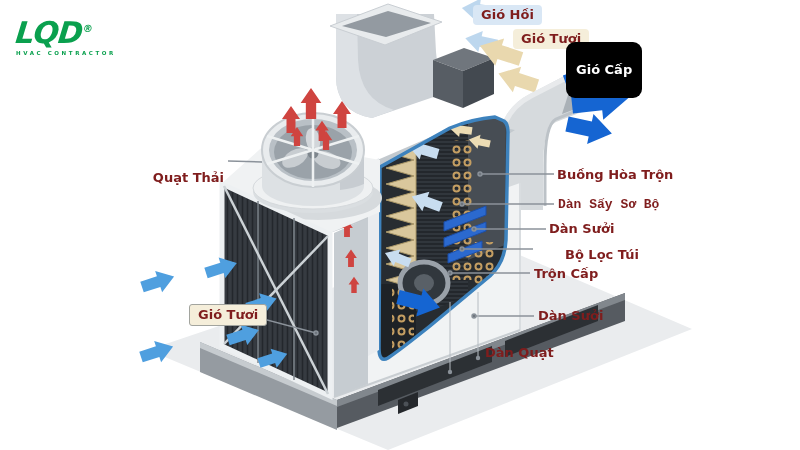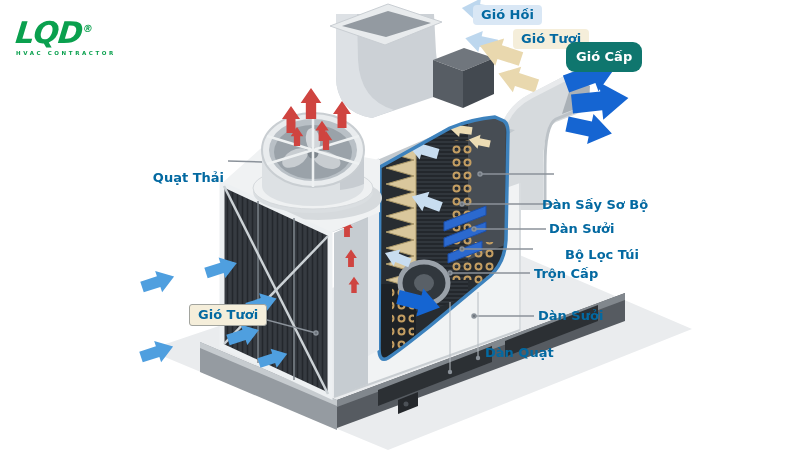--- a/index.html
+++ b/index.html
@@ -6,26 +6,26 @@
   .stage{position:relative;width:800px;height:450px;background:#ffffff;overflow:hidden;
          font-family:"DejaVu Sans","Liberation Sans",sans-serif;}
   .stage svg{position:absolute;left:0;top:0;}
   
   .logo{position:absolute;left:16px;top:14px;color:#0aa04e;}
   .logo-mark{font-style:italic;font-weight:900;font-size:30px;line-height:30px;letter-spacing:-1px;
              transform:skewX(-6deg);}
   .logo-mark sup{font-size:10px;font-style:normal;vertical-align:super;}
   .logo-tag{font-size:5.5px;letter-spacing:2.6px;font-weight:700;margin-top:2px;white-space:nowrap;}
   
-  .lbl{position:absolute;font-size:13px;font-weight:700;color:#0369a1;white-space:nowrap;line-height:18px;}
+  .lbl{position:absolute;font-size:13px;font-weight:700;color:#7f1d1d;white-space:nowrap;line-height:18px;}
   .chip{padding:1px 8px;border-radius:4px;}
   .chip-light{background:#d9e7f5;}
   .chip-cream{background:#f5eeda;}
   .chip-cream-b{background:#f5eeda;border:1px solid #a2a49e;border-radius:3px;}
-  .chip-blue{background:#0f766e;color:#ffffff;border-radius:9px;padding:6px 10px;text-align:right;}
+  .chip-blue{background:#000000;color:#ffffff;border-radius:9px;padding:19px 10px;text-align:right;}
   .r{text-align:right;margin-top:16px;}
 </style>
 </head>
 <body>
 
 <div class="stage">
 
 <svg width="800" height="450" viewBox="0 0 800 450">
   <defs>
     <path id="arw" d="M0,-4.5 L14,-4.5 L14,-9 L27,0 L14,9 L14,4.5 L0,4.5 Z"></path>
@@ -223,20 +223,21 @@
   <div class="logo-mark"><span>LQD</span><sup>®</sup></div>
   <div class="logo-tag">HVAC CONTRACTOR</div>
 </div>
 
 <div class="lbl chip chip-light" style="left:473px;top:5px;">Gió Hồi</div>
 <div class="lbl chip chip-cream" style="left:513px;top:29px;">Gió Tươi</div>
 <div class="lbl chip chip-blue" style="left:566px;top:42px;">Gió Cấp</div>
 <div class="lbl chip chip-cream-b" style="left:189px;top:304px;">Gió Tươi</div>
 
 <div class="lbl r" style="left:146px;top:153px;width:78px;">Quạt Thải</div>
-<div class="lbl" style="left:542px;top:196px;">Dàn Sấy Sơ Bộ</div>
+<div class="lbl" style="left:557px;top:166px;">Buồng Hòa Trộn</div>
+<div class="lbl" style="left:558px;top:196px;font-family:Liberation Mono, monospace;">Dàn Sấy Sơ Bộ</div>
 <div class="lbl" style="left:549px;top:220px;">Dàn Sưởi</div>
 <div class="lbl" style="left:537px;top:246px;margin-left:28px;">Bộ Lọc Túi</div>
 <div class="lbl" style="left:534px;top:265px;">Trộn Cấp</div>
 <div class="lbl" style="left:538px;top:307px;">Dàn Sưởi</div>
 <div class="lbl" style="left:485px;top:344px;">Dàn Quạt</div>
 
 </div>
 
 </body></html>

